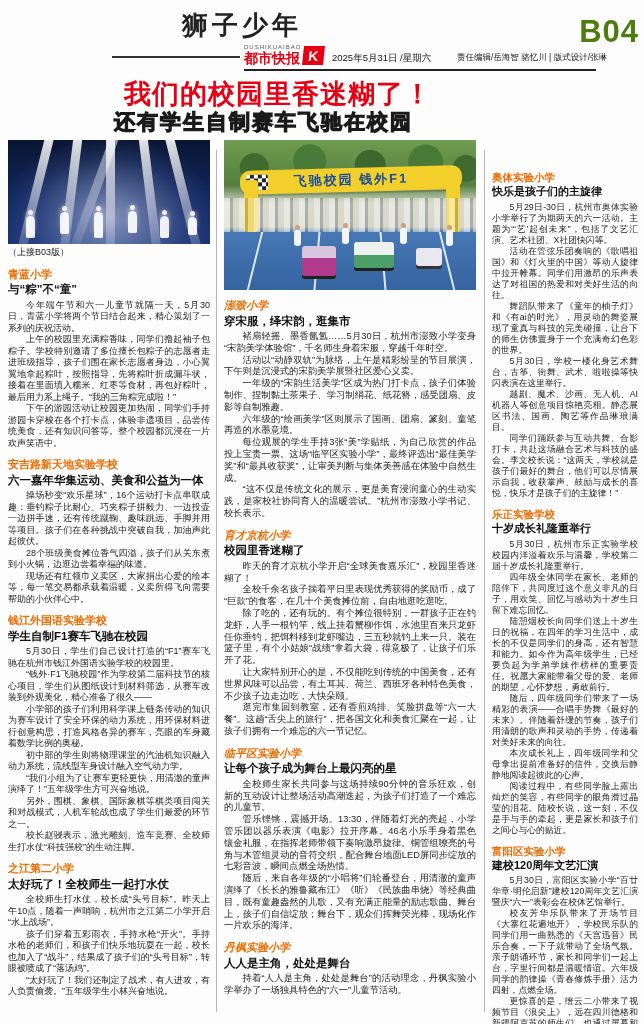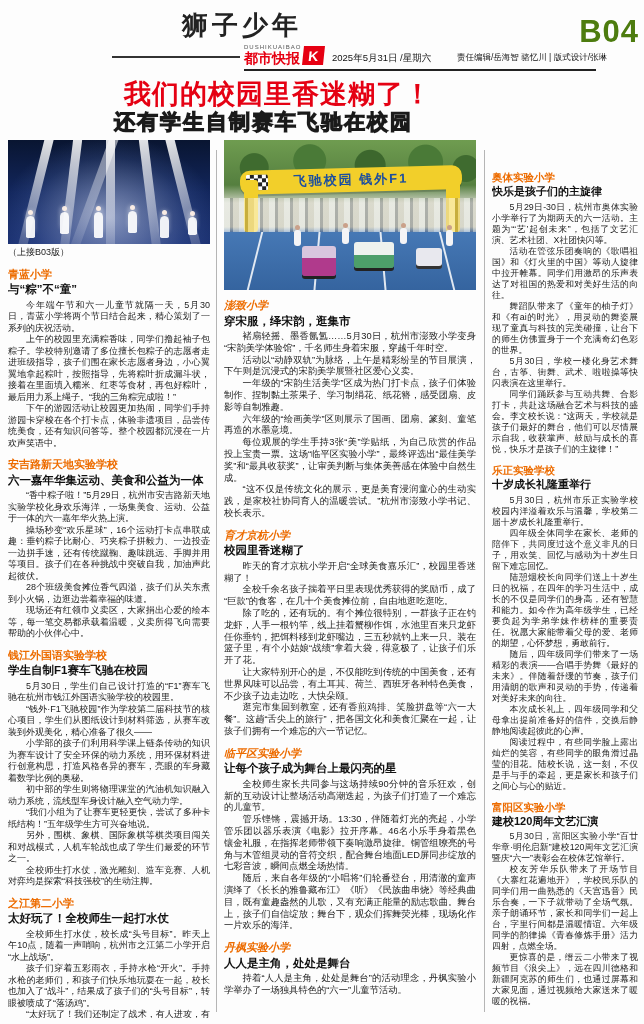--- a/index.html
+++ b/index.html
@@ -151,35 +151,34 @@
         <section class="article">
           <h3 class="school">青蓝小学</h3>
           <h4 class="atitle">与“粽”不“童”</h4>
           <p>今年端午节和六一儿童节就隔一天，5月30日，青蓝小学将两个节日结合起来，精心策划了一系列的庆祝活动。</p>
           <p>上午的校园里充满粽香味，同学们撸起袖子包粽子。学校特别邀请了多位擅长包粽子的志愿者走进班级指导，孩子们围在家长志愿者身边，小心翼翼地拿起粽叶，按照指导，先将粽叶折成漏斗状，接着在里面填入糯米、红枣等食材，再包好粽叶，最后用力系上绳子。“我的三角粽完成啦！”</p>
           <p>下午的游园活动让校园更加热闹，同学们手持游园卡穿梭在各个打卡点，体验非遗项目，品尝传统美食，还有知识问答等。整个校园都沉浸在一片欢声笑语中。</p>
         </section>
         <section class="article">
           <h3 class="school">安吉路新天地实验学校</h3>
           <h4 class="atitle">六一嘉年华集运动、美食和公益为一体</h4>
-          <p>“香中粽子啦！”5月29日，杭州市安吉路新天地实验学校化身欢乐海洋，一场集美食、运动、公益于一体的六一嘉年华火热上演。</p>
           <p>操场秒变“欢乐星球”，16个运动打卡点串联成趣：垂钓粽子比耐心、巧夹粽子拼毅力、一边投壶一边拼手速，还有传统蹴鞠、趣味跳远、手脚并用等项目。孩子们在各种挑战中突破自我，加油声此起彼伏。</p>
           <p>28个班级美食摊位香气四溢，孩子们从关东煮到小火锅，边逛边尝着幸福的味道。</p>
           <p>现场还有红领巾义卖区，大家捐出心爱的绘本等，每一笔交易都承载着温暖，义卖所得飞向需要帮助的小伙伴心中。</p>
         </section>
         <section class="article">
           <h3 class="school">钱江外国语实验学校</h3>
           <h4 class="atitle">学生自制F1赛车飞驰在校园</h4>
           <p>5月30日，学生们自己设计打造的“F1”赛车飞驰在杭州市钱江外国语实验学校的校园里。</p>
           <p>“钱外·F1飞驰校园”作为学校第二届科技节的核心项目，学生们从图纸设计到材料筛选，从赛车改装到外观美化，精心准备了很久——</p>
           <p>小学部的孩子们利用科学课上链条传动的知识为赛车设计了安全环保的动力系统，用环保材料进行创意构思，打造风格各异的赛车，亮眼的车身藏着数学比例的奥秘。</p>
           <p>初中部的学生则将物理课堂的汽油机知识融入动力系统，流线型车身设计融入空气动力学。</p>
-          <p>“我们小组为了让赛车更轻更快，尝试了多种卡纸结构！”五年级学生方可兴奋地说。</p>
+          <p>“我们小组为了让赛车更轻更快，用清澈的童声演绎了！”五年级学生方可兴奋地说。</p>
           <p>另外，围棋、象棋、国际象棋等棋类项目闯关和对战模式，人机车轮战也成了学生们最爱的环节之一。</p>
-          <p>全校师生打水仗，激光雕刻、造车竞赛、人机对弈均是探索“科技强校”的生动注脚。</p>
+          <p>校长赵骎表示，激光雕刻、造车竞赛、全校师生打水仗“科技强校”的生动注脚。</p>
         </section>
         <section class="article">
           <h3 class="school">之江第二小学</h3>
           <h4 class="atitle">太好玩了！全校师生一起打水仗</h4>
           <p>全校师生打水仗，校长成“头号目标”。昨天上午10点，随着一声哨响，杭州市之江第二小学开启“水上战场”。</p>
           <p>孩子们穿着五彩雨衣，手持水枪“开火”。手持水枪的老师们，和孩子们快乐地玩耍在一起，校长也加入了“战斗”，结果成了孩子们的“头号目标”，转眼被喷成了“落汤鸡”。</p>
           <p>“太好玩了！我们还制定了战术，有人进攻，有人负责偷袭。”五年级学生小林兴奋地说。</p>
         </section>
       </div>
   </div>
@@ -244,20 +243,21 @@
 
   <div class="col" id="col-right">
     <div>
         <section class="article">
           <h3 class="school">奥体实验小学</h3>
           <h4 class="atitle">快乐是孩子们的主旋律</h4>
           <p>5月29日-30日，杭州市奥体实验小学举行了为期两天的六一活动。主题为“‘艺’起创未来”，包括了文艺汇演、艺术社团、X社团快闪等。</p>
           <p>活动在管弦乐团奏响的《歌唱祖国》和《灯火里的中国》等动人旋律中拉开帷幕。同学们用激昂的乐声表达了对祖国的热爱和对美好生活的向往。</p>
           <p>舞蹈队带来了《童年的柚子灯》和《有ai的时光》，用灵动的舞姿展现了童真与科技的完美碰撞，让台下的师生仿佛置身于一个充满奇幻色彩的世界。</p>
           <p>5月30日，学校一楼化身艺术舞台，古筝、街舞、武术、啦啦操等快闪表演在这里举行。</p>
+          <p>越剧、魔术、沙画、无人机、AI机器人等创意项目惊艳亮相。静态展区书法、国画、陶艺等作品琳琅满目。</p>
           <p>同学们踊跃参与互动共舞、合影打卡，共赴这场融合艺术与科技的盛会。李文校长说：“这两天，学校就是孩子们最好的舞台，他们可以尽情展示自我，收获掌声、鼓励与成长的喜悦，快乐才是孩子们的主旋律！”</p>
         </section>
         <section class="article">
           <h3 class="school">乐正实验学校</h3>
           <h4 class="atitle">十岁成长礼隆重举行</h4>
           <p>5月30日，杭州市乐正实验学校校园内洋溢着欢乐与温馨，学校第二届十岁成长礼隆重举行。</p>
           <p>四年级全体同学在家长、老师的陪伴下，共同度过这个意义非凡的日子，用欢笑、回忆与感动为十岁生日留下难忘回忆。</p>
           <p>陆憩烟校长向同学们送上十岁生日的祝福，在四年的学习生活中，成长的不仅是同学们的身高，还有智慧和能力。如今作为高年级学生，已经要负起为学弟学妹作榜样的重要责任。祝愿大家能带着父母的爱、老师的期望，心怀梦想，勇敢前行。</p>
           <p>随后，四年级同学们带来了一场精彩的表演——合唱手势舞《最好的未来》。伴随着舒缓的节奏，孩子们用清朗的歌声和灵动的手势，传递着对美好未来的向往。</p>
           <p>本次成长礼上，四年级同学和父母拿出提前准备好的信件，交换后静静地阅读起彼此的心声。</p>

